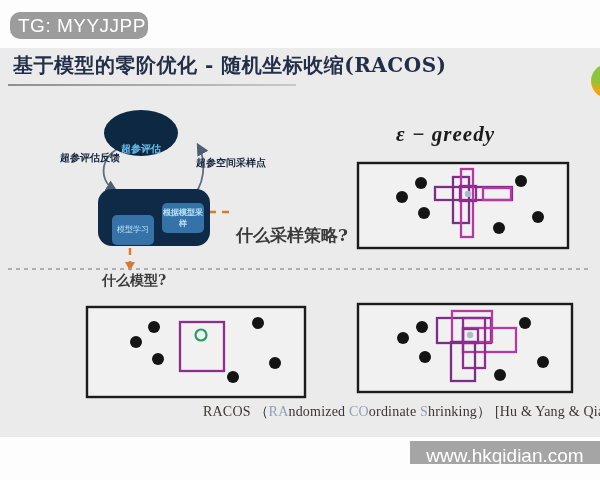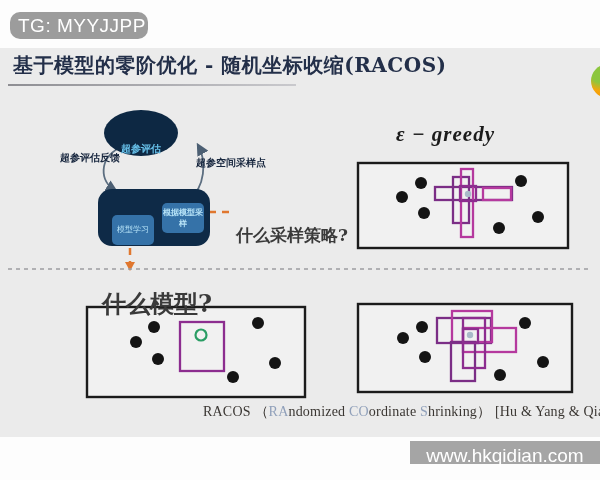--- a/index.html
+++ b/index.html
@@ -26,21 +26,21 @@
              font-size:8px;line-height:1.35;display:flex;align-items:center;justify-content:center;
              text-align:center;font-family:"DejaVu Serif",serif;}
   .inner-left{left:112px;top:187px;margin-top:28px;}
   .inner-right{left:162px;top:203px;font-weight:bold;}
   .cycle-label{font-size:10px;font-weight:bold;color:#17263e;font-family:"DejaVu Serif",serif;
                white-space:nowrap;}
   .lbl-feedback{left:60px;top:151px;}
   .lbl-samplepts{left:196px;top:156px;}
   .question{font-family:"DejaVu Serif",serif;color:#3a3a3a;font-weight:bold;white-space:nowrap;}
   .q-sampling{left:236px;top:200px;font-size:17px;margin-top:24px;}
-  .q-model{left:102px;top:288px;font-size:24px;}
+  .q-model{left:102px;top:272px;font-size:14px;}
   .epsilon{left:396px;top:122px;font-family:Liberation Serif, serif;font-style:italic;
            font-weight:bold;font-size:21px;color:#1b1b1b;letter-spacing:1px;}
   .caption{left:203px;top:403px;font-family:"Liberation Serif",serif;font-size:14px;
            white-space:nowrap;letter-spacing:0.2px;}
   svg.vector{left:0;top:0;pointer-events:none;}
 </style>
 </head>
 <body>
 
 <div class="abs slide-bg"></div>

